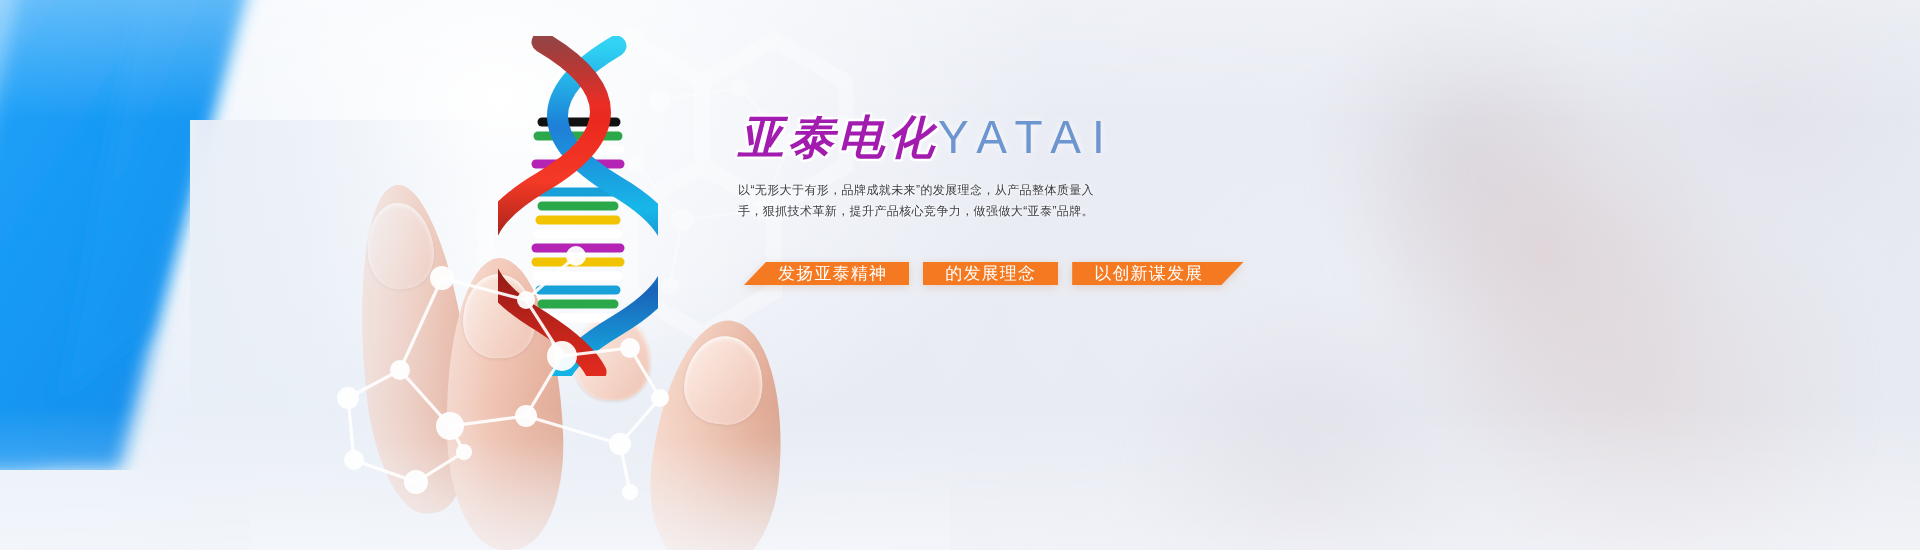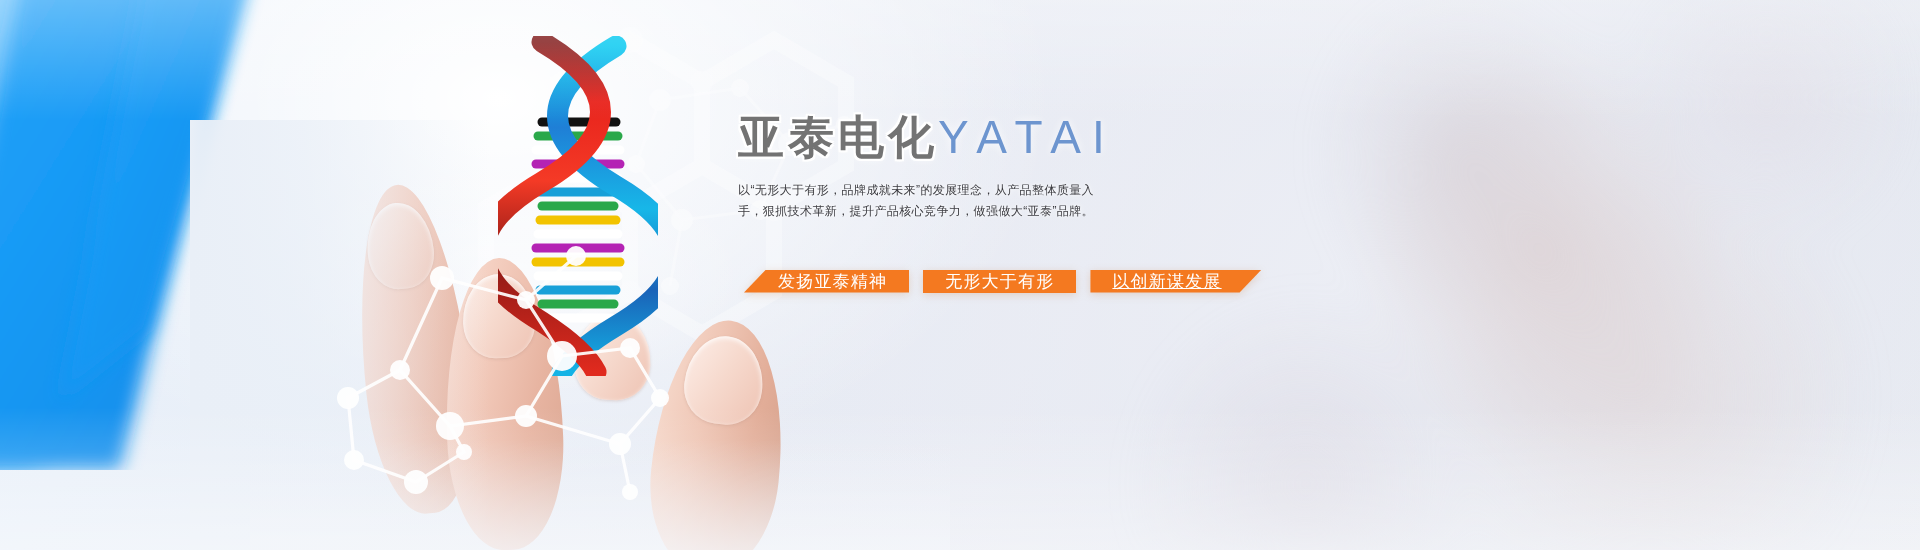--- a/index.html
+++ b/index.html
@@ -105,27 +105,28 @@
     position:absolute; left:738px; top:112px;
     width:740px;
   }
   .title{
     font-size:46px;
     line-height:1.12;
     white-space:nowrap;
     margin-bottom:16px;
   }
   .title-cn{
-    color:#737373;
+    color:#a21caf;
     font-weight:bold;
     letter-spacing:4px;
     text-shadow:
       -2px -2px 0 #fff, 2px -2px 0 #fff, -2px 2px 0 #fff, 2px 2px 0 #fff,
        0   -2px 0 #fff, 0    2px 0 #fff, -2px 0   0 #fff, 2px 0   0 #fff,
        0 0 9px rgba(255,255,255,.95);
+    font-style: italic;
   }
   .title-en{
     color:#6d95cf;
     font-weight:normal;
     letter-spacing:11px;
     margin-left:0;
     text-shadow:0 0 8px rgba(255,255,255,.85);
   }
   .desc{
     font-size:12px;
@@ -133,21 +134,21 @@
     color:#3b3b40;
     letter-spacing:.4px;
     width:512px;
     text-align:justify;
     text-shadow:0 0 6px rgba(255,255,255,.95), 0 0 3px rgba(255,255,255,.9);
   }
 
   
   .tags{
     position:absolute; left:744px; top:262px;
-    display:flex; align-items:center;
+    display:flex; align-items:flex-start;
     height:38px;
     filter:drop-shadow(0 2px 4px rgba(190,110,40,.22));
   }
   .tag{
     position:relative;
     background:#f47920;
     color:#ffffff;
     font-size:17px;
     letter-spacing:1.2px;
     display:flex; align-items:center; justify-content:center;
@@ -156,21 +157,20 @@
   }
   .tag-1{
     padding-left:34px;
     clip-path:polygon(22px 0, 100% 0, 100% 100%, 0 100%);
   }
   .tag-2{ margin-left:-1px; }
   .tag-3{
     margin-left:-1px;
     padding-right:40px;
     clip-path:polygon(0 0, 100% 0, calc(100% - 22px) 100%, 0 100%);
-    text-decoration:underline;
   }
   
   .tag-sep{
     width:15px;
     background:#f47920;
     position:relative;
   }
   .tag-sep::before{
     content:"";
     position:absolute; inset:0;
@@ -349,21 +349,21 @@
   </div>
 
   <div class="tags">
     <div class="tag tag-1">
       <span>发扬亚泰精神</span>
     </div>
     <div class="tag-sep">
         <div class="tag-sep-inner"></div>
       </div>
     <div class="tag tag-2">
-      <span>无形大于有形</span>
+      <span>的发展理念</span>
     </div>
     <div class="tag-sep">
         <div class="tag-sep-inner"></div>
       </div>
     <div class="tag tag-3">
       <span>以创新谋发展</span>
     </div>
   </div>
 
 </div>

